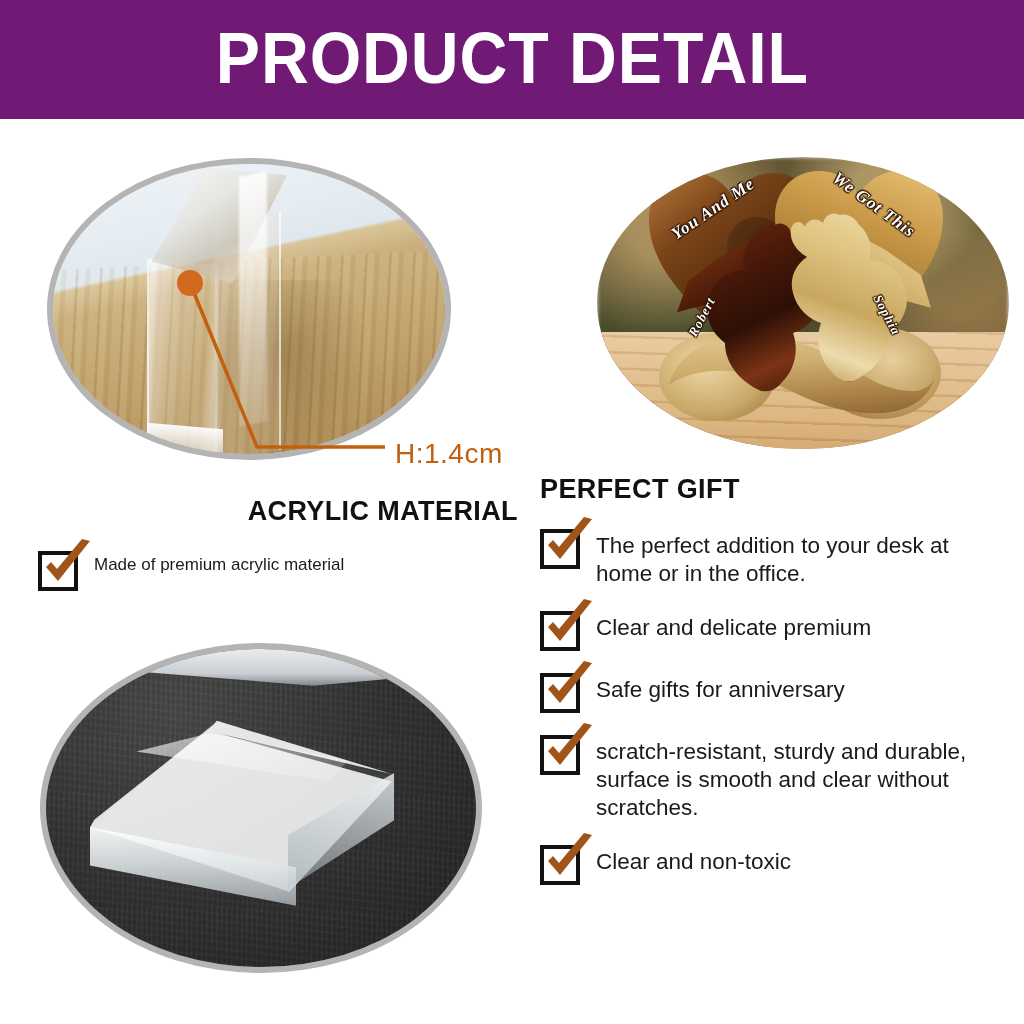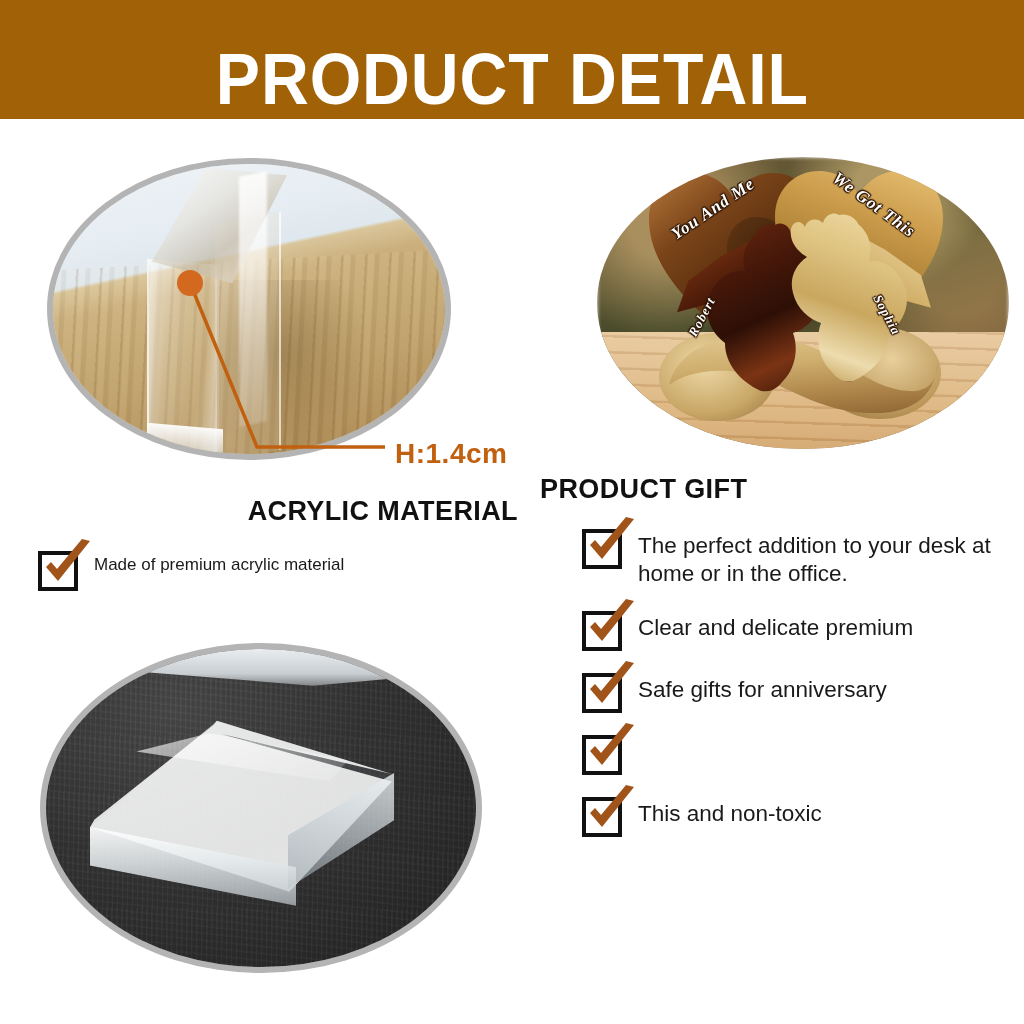--- a/index.html
+++ b/index.html
@@ -12,23 +12,23 @@
     overflow: hidden;
     position: relative;
   }
 
   
   .banner {
     position: absolute;
     left: 0; top: 0;
     width: 1024px;
     height: 119px;
-    background: #a16207;
+    background: #701a75;
     display: flex;
-    align-items: flex-end;
+    align-items: center;
     justify-content: center;
   }
   .banner-title {
     color: #ffffff;
     font-size: 72px;
     font-weight: bold;
     letter-spacing: 1px;
     line-height: 1;
     font-family: "Liberation Sans Narrow", "Liberation Sans", sans-serif;
     transform: scaleX(0.92);
@@ -305,21 +305,21 @@
   #leader-svg {
     position: absolute; left: 0; top: 0;
     width: 1024px; height: 1024px;
     pointer-events: none;
   }
   .measure-label {
     position: absolute;
     left: 395px; top: 438px;
     color: #C1600F;
     font-size: 28px;
-    font-weight: bold;
+    font-weight: normal;
     letter-spacing: 0.5px;
     font-family: "Liberation Sans", sans-serif;
   }
 
   
   .section { position: absolute; }
   #section-acrylic { left: 38px; top: 496px; width: 480px; text-align: right; }
   #section-gift    { left: 540px; top: 474px; width: 470px; }
 
   .section-title {
@@ -352,21 +352,21 @@
     width: 56px; height: 56px;
     overflow: visible;
   }
   .feature-text {
     color: #1a1a1a;
     font-size: 17px;
     line-height: 1.26;
     padding-top: 5px;
     font-family: "Liberation Sans", sans-serif;
   }
-  #section-gift .feature { margin-bottom: 20px; margin-left: 42px; }
+  #section-gift .feature { margin-bottom: 20px; }
   #section-gift .feature-text { font-size: 22.5px; }
 </style>
 </head>
 <body>
 
 <div class="banner">
   <div class="banner-title">PRODUCT DETAIL</div>
 </div>
 
 <div class="oval oval-framed" id="oval-edge">
@@ -437,21 +437,21 @@
     <div class="checkbox">
       <svg viewBox="0 0 56 56">
         <path d="M8 28 L20 42 L52 2 L44 0 L19 30 L13 23 Z" fill="#A0541A"></path>
       </svg>
     </div>
     <div class="feature-text">Made of premium acrylic material</div>
   </div>
 </div>
 
 <div class="section" id="section-gift">
-  <div class="section-title">PRODUCT GIFT</div>
+  <div class="section-title">PERFECT GIFT</div>
 
   <div class="feature">
     <div class="checkbox">
       <svg viewBox="0 0 56 56">
         <path d="M8 28 L20 42 L52 2 L44 0 L19 30 L13 23 Z" fill="#A0541A"></path>
       </svg>
     </div>
     <div class="feature-text">The perfect addition to your desk at home or in the office.</div>
   </div>
 
@@ -472,23 +472,24 @@
     </div>
     <div class="feature-text">Safe gifts for anniversary</div>
   </div>
 
   <div class="feature">
     <div class="checkbox">
       <svg viewBox="0 0 56 56">
         <path d="M8 28 L20 42 L52 2 L44 0 L19 30 L13 23 Z" fill="#A0541A"></path>
       </svg>
     </div>
-  </div>
-
-  <div class="feature">
-    <div class="checkbox">
-      <svg viewBox="0 0 56 56">
-        <path d="M8 28 L20 42 L52 2 L44 0 L19 30 L13 23 Z" fill="#A0541A"></path>
-      </svg>
-    </div>
-    <div class="feature-text">This and non-toxic</div>
+    <div class="feature-text">scratch-resistant, sturdy and durable, surface is smooth and clear without scratches.</div>
+  </div>
+
+  <div class="feature">
+    <div class="checkbox">
+      <svg viewBox="0 0 56 56">
+        <path d="M8 28 L20 42 L52 2 L44 0 L19 30 L13 23 Z" fill="#A0541A"></path>
+      </svg>
+    </div>
+    <div class="feature-text">Clear and non-toxic</div>
   </div>
 </div>
 
 </body></html>

